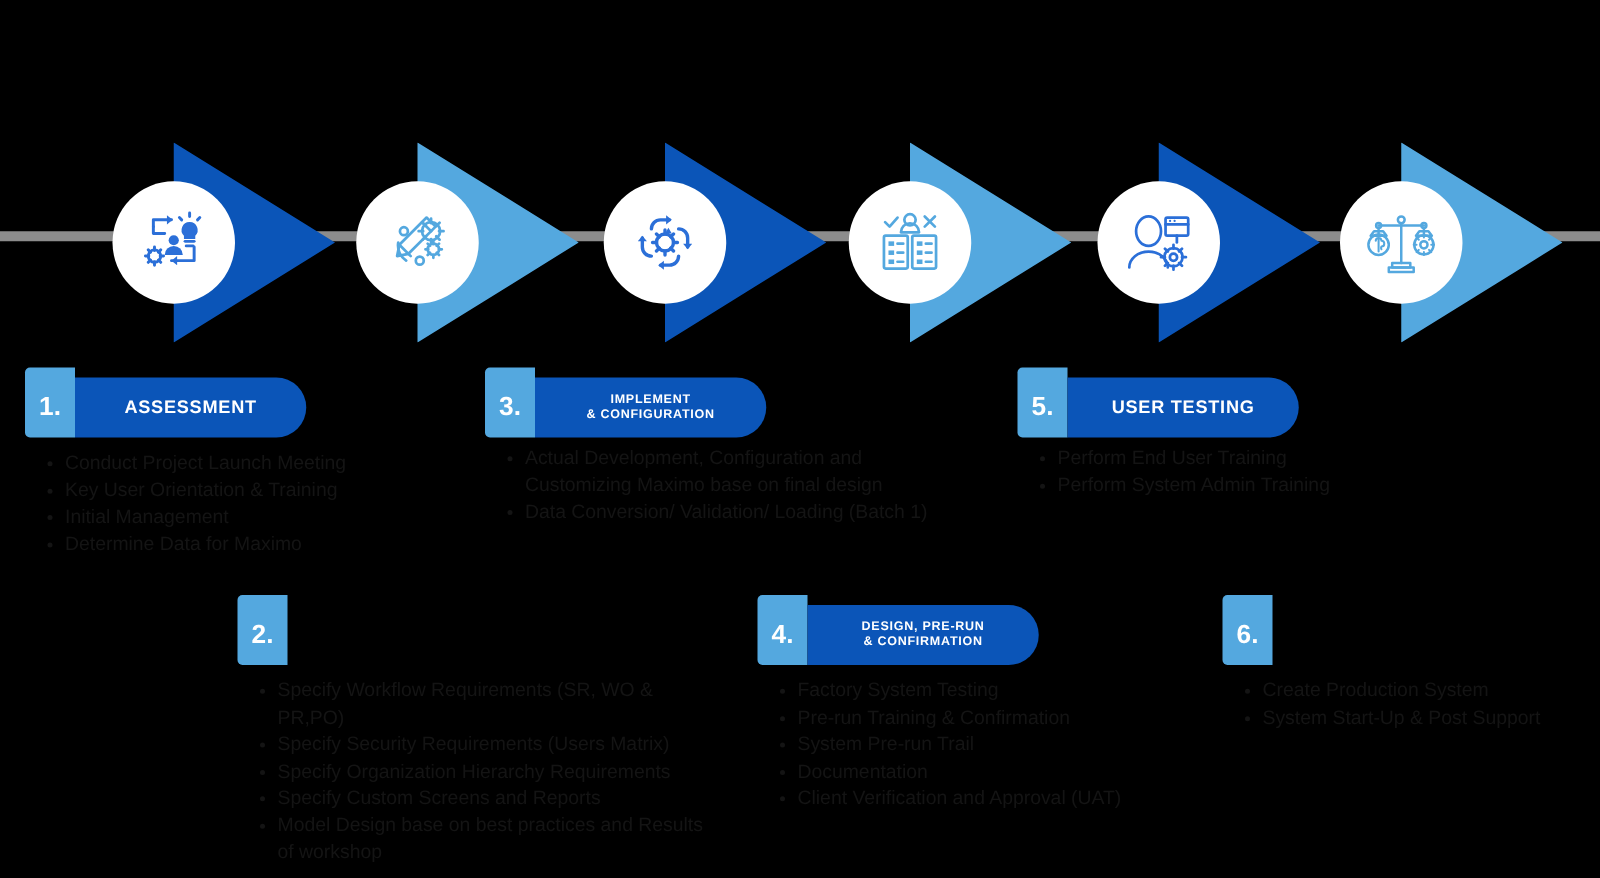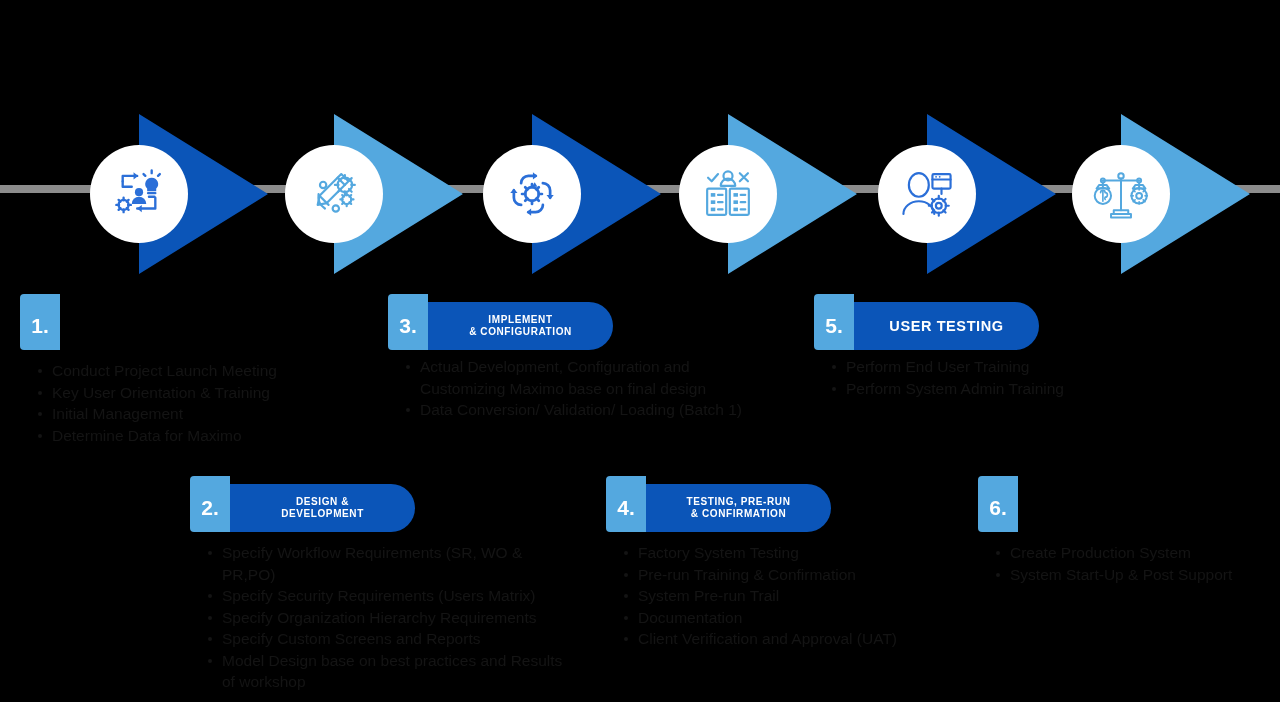--- a/index.html
+++ b/index.html
@@ -269,20 +269,21 @@
         <path d="M52 25 l0,2.5 M52 40.5 l0,2.5 M43 34 l2.5,0 M58.5 34 l2.5,0 M45.5 27.5 l2,2 M58.5 27.5 l-2,2 M45.5 40.5 l2,-2 M58.5 40.5 l-2,-2" stroke-width="1.8"></path>
         <path d="M24 50 l16,0 l0,4 l-16,0 Z"></path>
         <path d="M21 54 l22,0 l0,4 l-22,0 Z"></path>
       </svg>
     </div>
   </div>
 
   <div class="step-block" style="left:20px; top:302px; width:360px;">
     <div class="pill" style="width:225px;">
       <div class="pill-num">1.</div>
+      <div class="pill-title">ASSESSMENT</div>
     </div>
     <ul class="bullets">
       <li>Conduct Project Launch Meeting</li>
       <li>Key User Orientation &amp; Training</li>
       <li>Initial Management</li>
       <li>Determine Data for Maximo</li>
     </ul>
   </div>
 
   <div class="step-block" style="left:388px; top:302px; width:370px;">
@@ -308,42 +309,36 @@
     </div>
     <ul class="bullets" style="margin-top:6px;">
       <li>Perform End User Training</li>
       <li>Perform System Admin Training</li>
     </ul>
   </div>
 
   <div class="step-block" style="left:190px; top:484px; width:380px;">
     <div class="pill" style="width:225px;">
       <div class="pill-num">2.</div>
-      <div class="pill-title two-line">
-        <span>
-          <span>DESIGN &amp;</span><br>
-          <span>DEVELOPMENT</span>
-        </span>
-      </div>
     </div>
     <ul class="bullets">
       <li>Specify Workflow Requirements (SR, WO &amp; PR,PO)</li>
       <li>Specify Security Requirements (Users Matrix)</li>
       <li>Specify Organization Hierarchy Requirements</li>
       <li>Specify Custom Screens and Reports</li>
       <li>Model Design base on best practices and Results of workshop</li>
     </ul>
   </div>
 
   <div class="step-block" style="left:606px; top:484px; width:350px;">
     <div class="pill" style="width:225px;">
       <div class="pill-num">4.</div>
       <div class="pill-title two-line">
         <span>
-          <span>TESTING, PRE-RUN</span><br>
+          <span>DESIGN, PRE-RUN</span><br>
           <span>&amp; CONFIRMATION</span>
         </span>
       </div>
     </div>
     <ul class="bullets">
       <li>Factory System Testing</li>
       <li>Pre-run Training &amp; Confirmation</li>
       <li>System Pre-run Trail</li>
       <li>Documentation</li>
       <li>Client Verification and Approval (UAT)</li>

